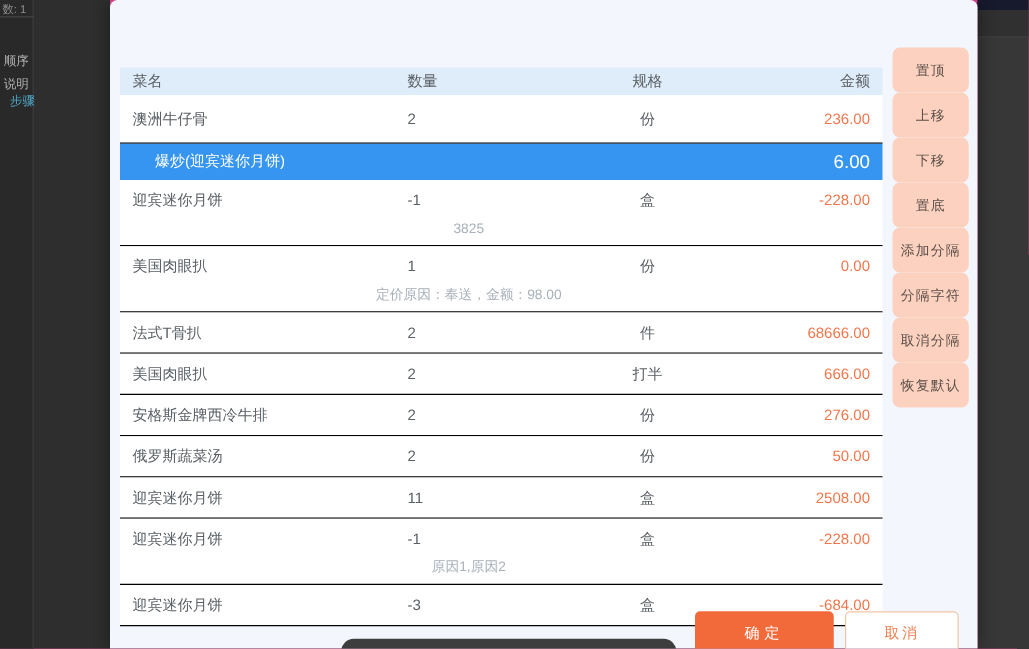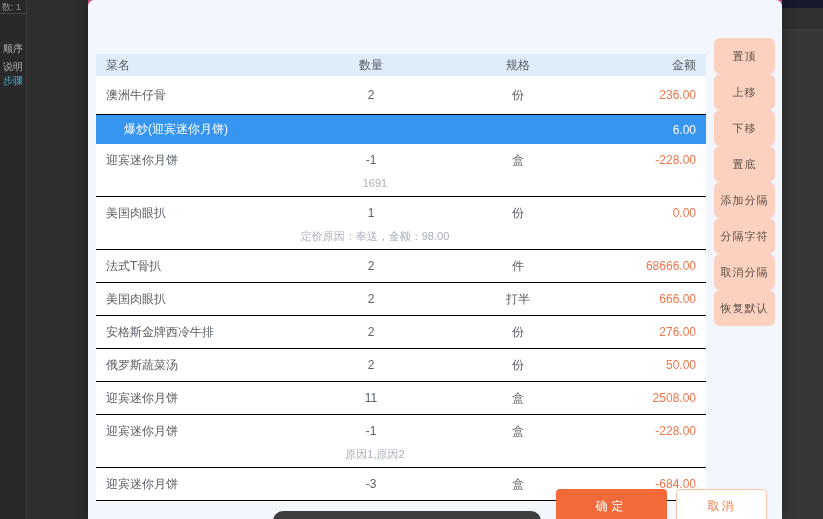--- a/index.html
+++ b/index.html
@@ -33,35 +33,35 @@
     position:absolute; top:0; left:0; width:610px; height:30px; line-height:30px;
     text-align:center; font-size:15px; font-weight:bold; color:#2f3542;
     margin-left:8px;
   }
 
   
   .table { position:absolute; left:8px; top:32px; width:610px; }
   .cols { display:grid; grid-template-columns:230px 90px 57px 90px 1fr; align-items:center; }
   .cell { font-size:12px; color:#5a6066; }
   .cell.name { padding-left:10px; text-align:left; white-space:nowrap; overflow:hidden; }
-  .cell.qty  { text-align:center; }
+  .cell.qty  { }
   .cell.spec { text-align:center; }
   .cell.amt  { text-align:right; padding-right:10px; color:#f0764c; }
   .thead { background:#dfecf9; height:22px;margin-top:22px; }
   .thead .cell { font-size:12px; color:#5a6066; }
   .row { background:#fff; border-bottom:1px solid #000000; }
   .row .main-line { height:32px; }
   .row:first-child .main-line { height:38px; }
   .sub { width:558px; text-align:center; font-size:11px; color:#a9b0ba; padding-bottom:6px; line-height:14px; }
   .row.selected {
     background:#3795f2; border-bottom:none; height:29px;
     display:flex; align-items:center; justify-content:space-between;
   }
   .row.selected .sel-name { color:#fff; font-size:12px; padding-left:28px; white-space:nowrap; }
-  .row.selected .sel-amt  { color:#fff; font-size:12px; padding-right:10px; }
+  .row.selected .sel-amt  { color:#fff; font-size:15px; padding-right:10px; }
 
   
   .side-buttons { position:absolute; left:626px; top:38px; width:61px; }
   .side-btn {
     width:61px; height:36px; margin-bottom:0; border:none; cursor:pointer;
     background:#fcd1bf; color:#5b4f48; font-size:11px; border-radius:6px;
     font-family:inherit; letter-spacing:1px; white-space:nowrap; padding:1px;
   }
 
   
@@ -86,21 +86,21 @@
 <body>
 
 <div class="screen">
 
   <div class="left-strip">
     <div class="left-substrip"></div>
     <div class="tl-label">数: 1</div>
     <div class="tl-divider"></div>
     <div class="menu-item m0" style="color: rgb(179, 179, 179);">顺序</div>
     <div class="menu-item m1" style="color: rgb(179, 179, 179);">说明</div>
-    <div class="menu-item m2" style="color: rgb(79, 168, 200);">步骤</div>
+    <div class="menu-item m2" style="color: rgb(79, 168, 200); text-align: right;">步骤</div>
   </div>
 
   <div class="right-strip">
     <div class="right-top-bar"></div>
     <div class="right-shade"></div>
   </div>
 
   <div class="dialog">
 
     <div class="table">
@@ -126,21 +126,21 @@
             <span class="sel-amt">6.00</span>
           </div>
           <div class="row">
             <div class="cols main-line">
               <div class="cell name">迎宾迷你月饼</div>
               <div class="cell qty">-1</div>
               <div class="cell"></div>
               <div class="cell spec">盒</div>
               <div class="cell amt">-228.00</div>
             </div>
-            <div class="sub">1691</div>
+            <div class="sub">3825</div>
           </div>
           <div class="row">
             <div class="cols main-line">
               <div class="cell name">美国肉眼扒</div>
               <div class="cell qty">1</div>
               <div class="cell"></div>
               <div class="cell spec">份</div>
               <div class="cell amt">0.00</div>
             </div>
             <div class="sub">定价原因：奉送，金额：98.00</div>

